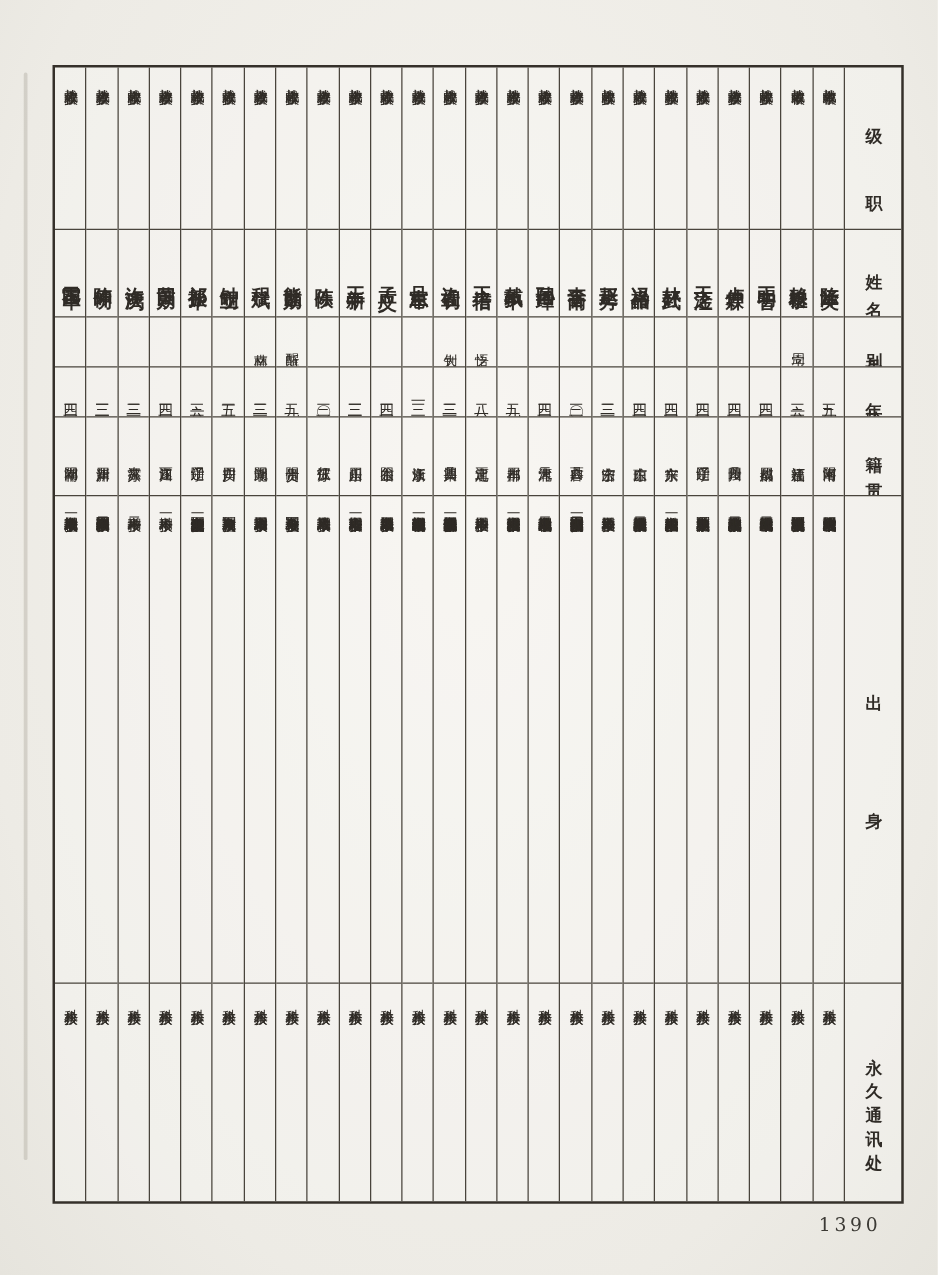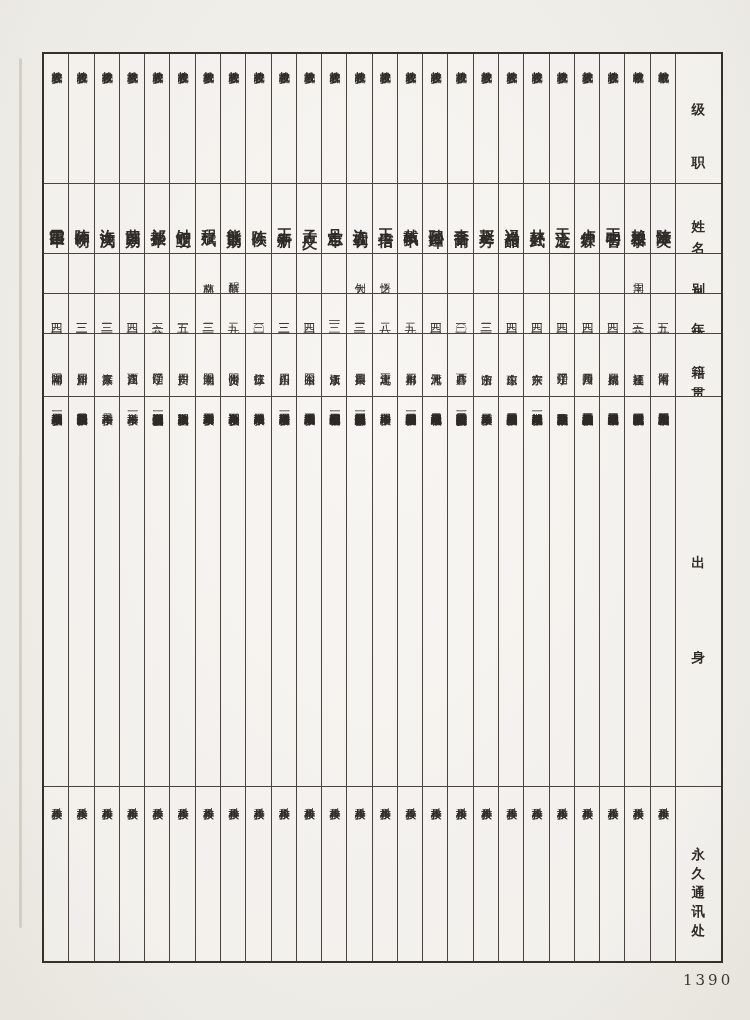--- a/index.html
+++ b/index.html
@@ -69,21 +69,21 @@
   .header-col .vtext{font-size:13.5px;font-weight:600;}
   .h-spread .vtext{letter-spacing:var(--ls,0px);margin-bottom:calc(-1 * var(--ls,0px));}
   .h-rank{--ls:55px;}
   .h-name{--ls:22px;}
   .h-alias{--ls:6px;}
   .h-age{--ls:6px;}
   .h-native{--ls:22px;}
   .h-origin{--ls:95px;}
   .h-address{--ls:19px;}
   .page-number{
-    position:absolute;left:683px;top:971px;
+    position:absolute;left:655px;top:971px;
     font-family:"DejaVu Serif","Liberation Serif",serif;
     font-size:15px;letter-spacing:3px;color:#3c3a35;
   }
 </style>
 </head>
 <body>
 
 <div class="gutter-shadow"></div>
 
 <div class="sheet-table" id="columns">

